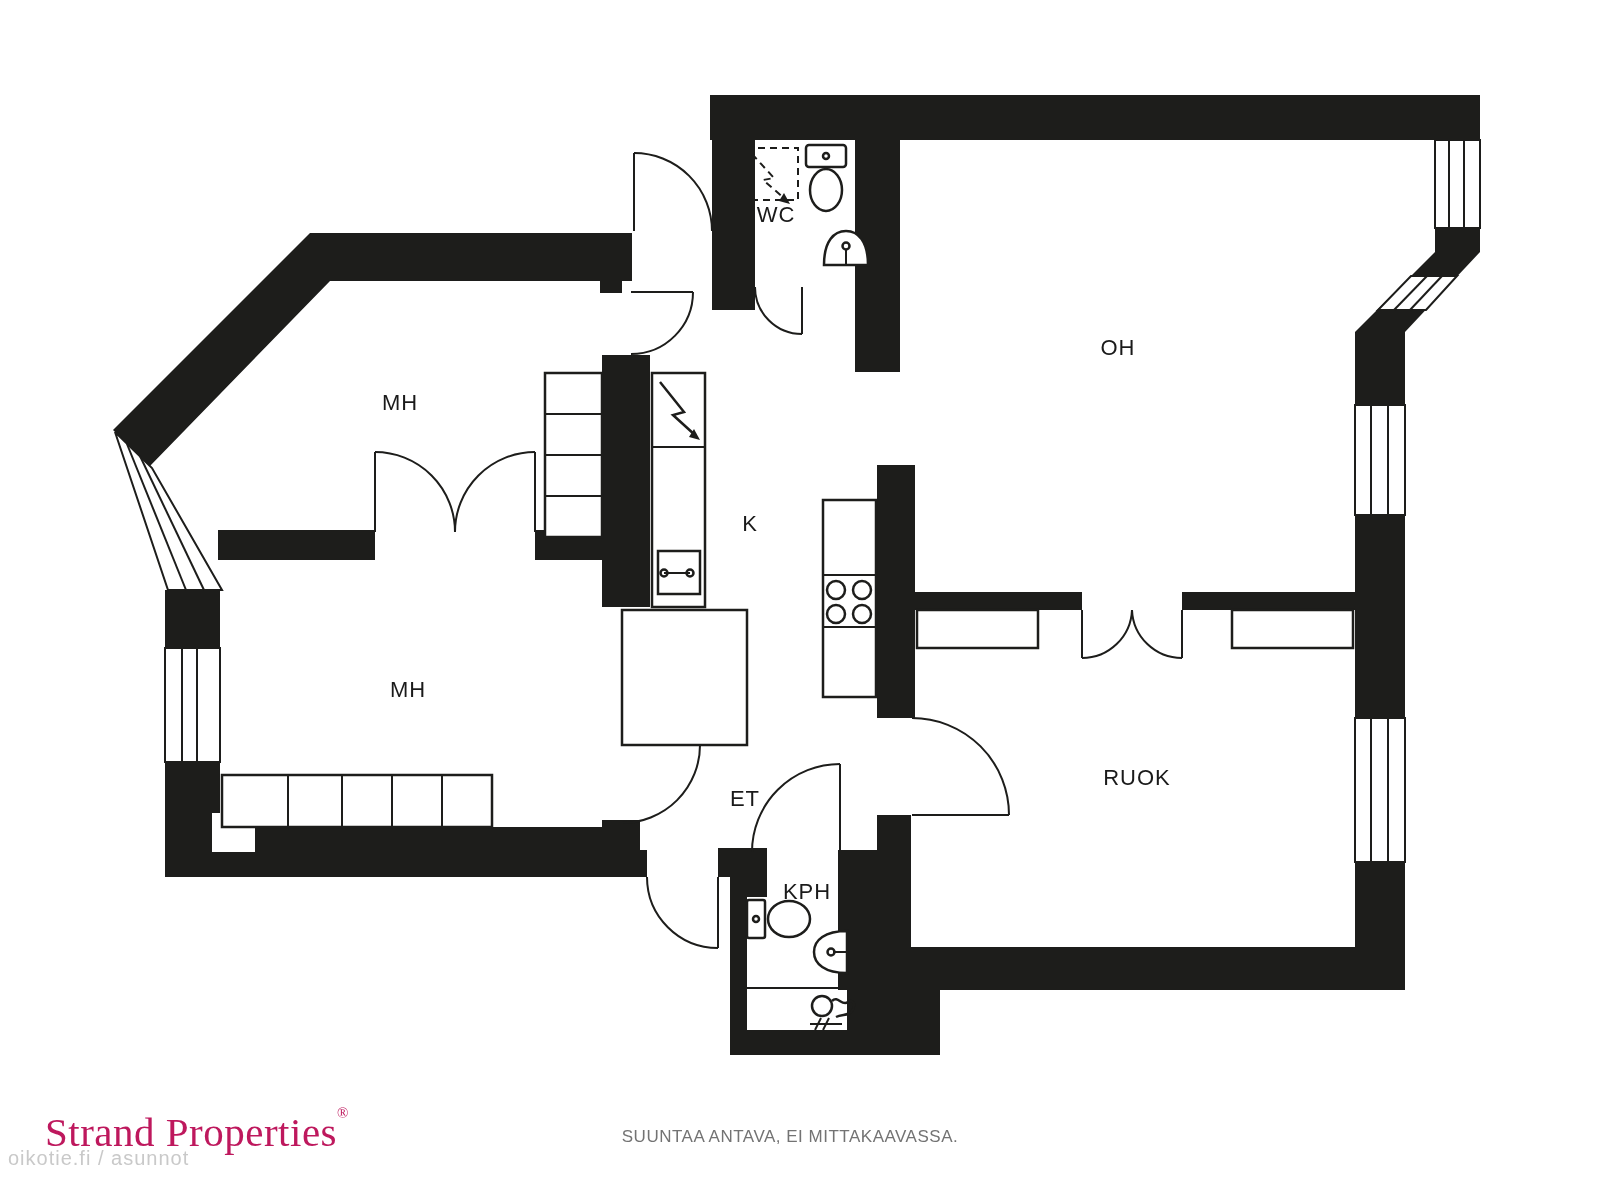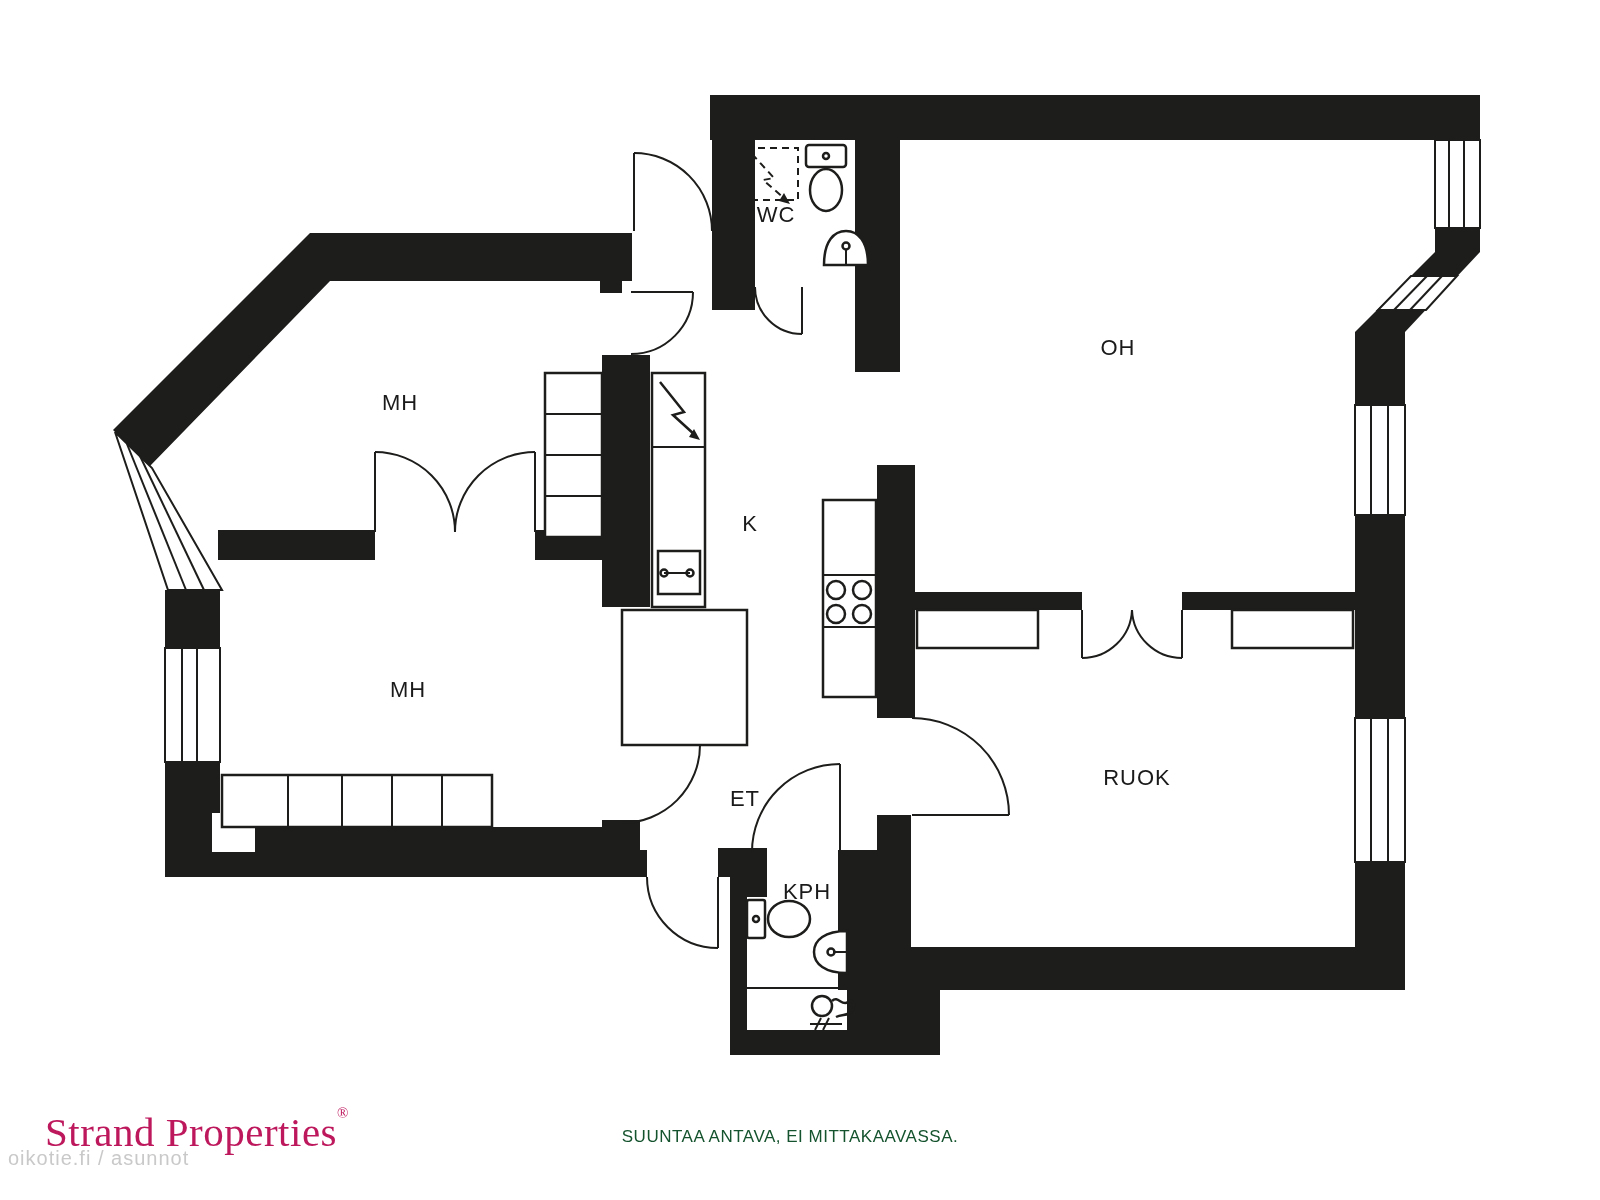--- a/index.html
+++ b/index.html
@@ -15,21 +15,21 @@
   .room-label{font-family:"Liberation Sans",sans-serif;font-size:22px;letter-spacing:1px;
               fill:#1a1a1a;text-anchor:middle;}
   .arrowhead{fill:#1d1d1b;stroke:none;}
   #brand{position:absolute;left:45px;top:1105px;font-family:"Liberation Serif",serif;
          font-size:41px;color:#be185d;letter-spacing:0.5px;}
   #brand sup{font-size:15px;vertical-align:28px;}
   #watermark{position:absolute;left:8px;top:1147px;font-size:20px;font-weight:normal;
              color:#c9c9c9;letter-spacing:1px;
              text-shadow:1px 1px 0 #fff,-1px -1px 0 #fff,1px -1px 0 #fff,-1px 1px 0 #fff;}
   #disclaimer{position:absolute;left:0;top:1127px;width:1580px;text-align:center;
-              font-size:17px;color:#14532d;letter-spacing:0.5px;}
+              font-size:17px;color:#737373;letter-spacing:0.5px;}
 </style>
 </head>
 <body>
 
 <div id="screen">
 
   <svg id="plan-svg" width="1600" height="1200" viewBox="0 0 1600 1200">
 
     <g>
       <rect class="wall" x="710" y="95" width="770" height="45"></rect>

